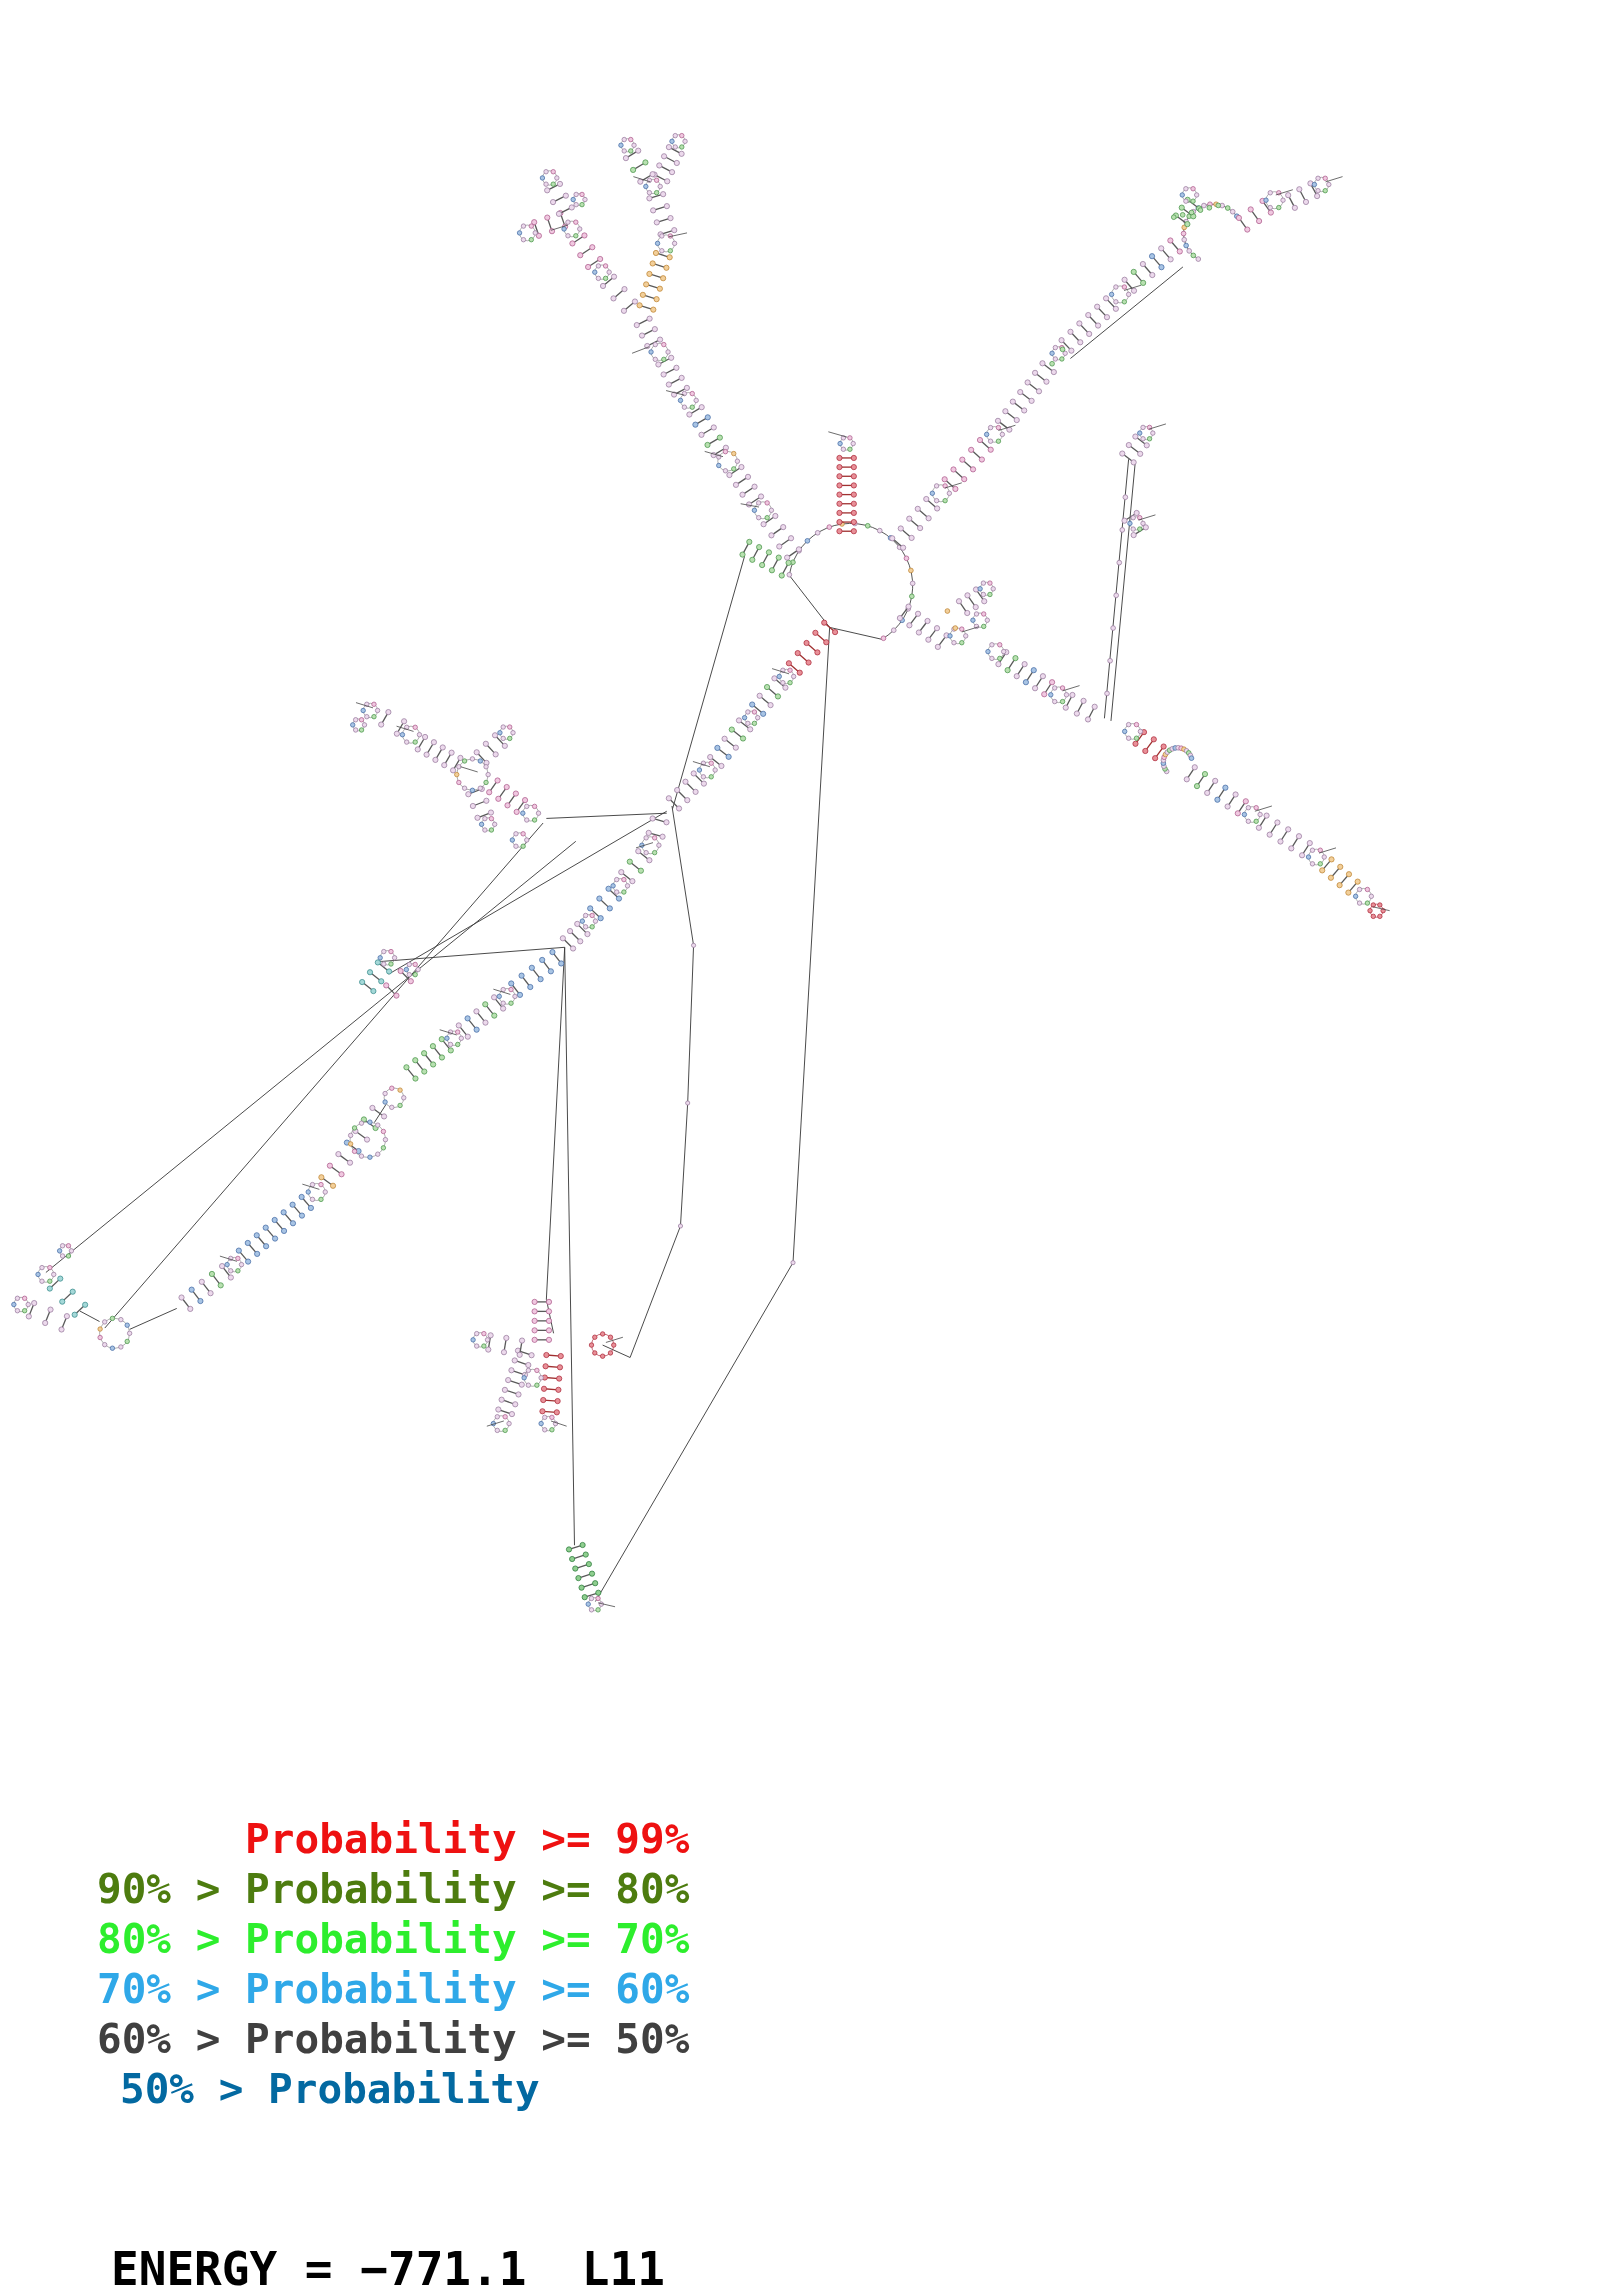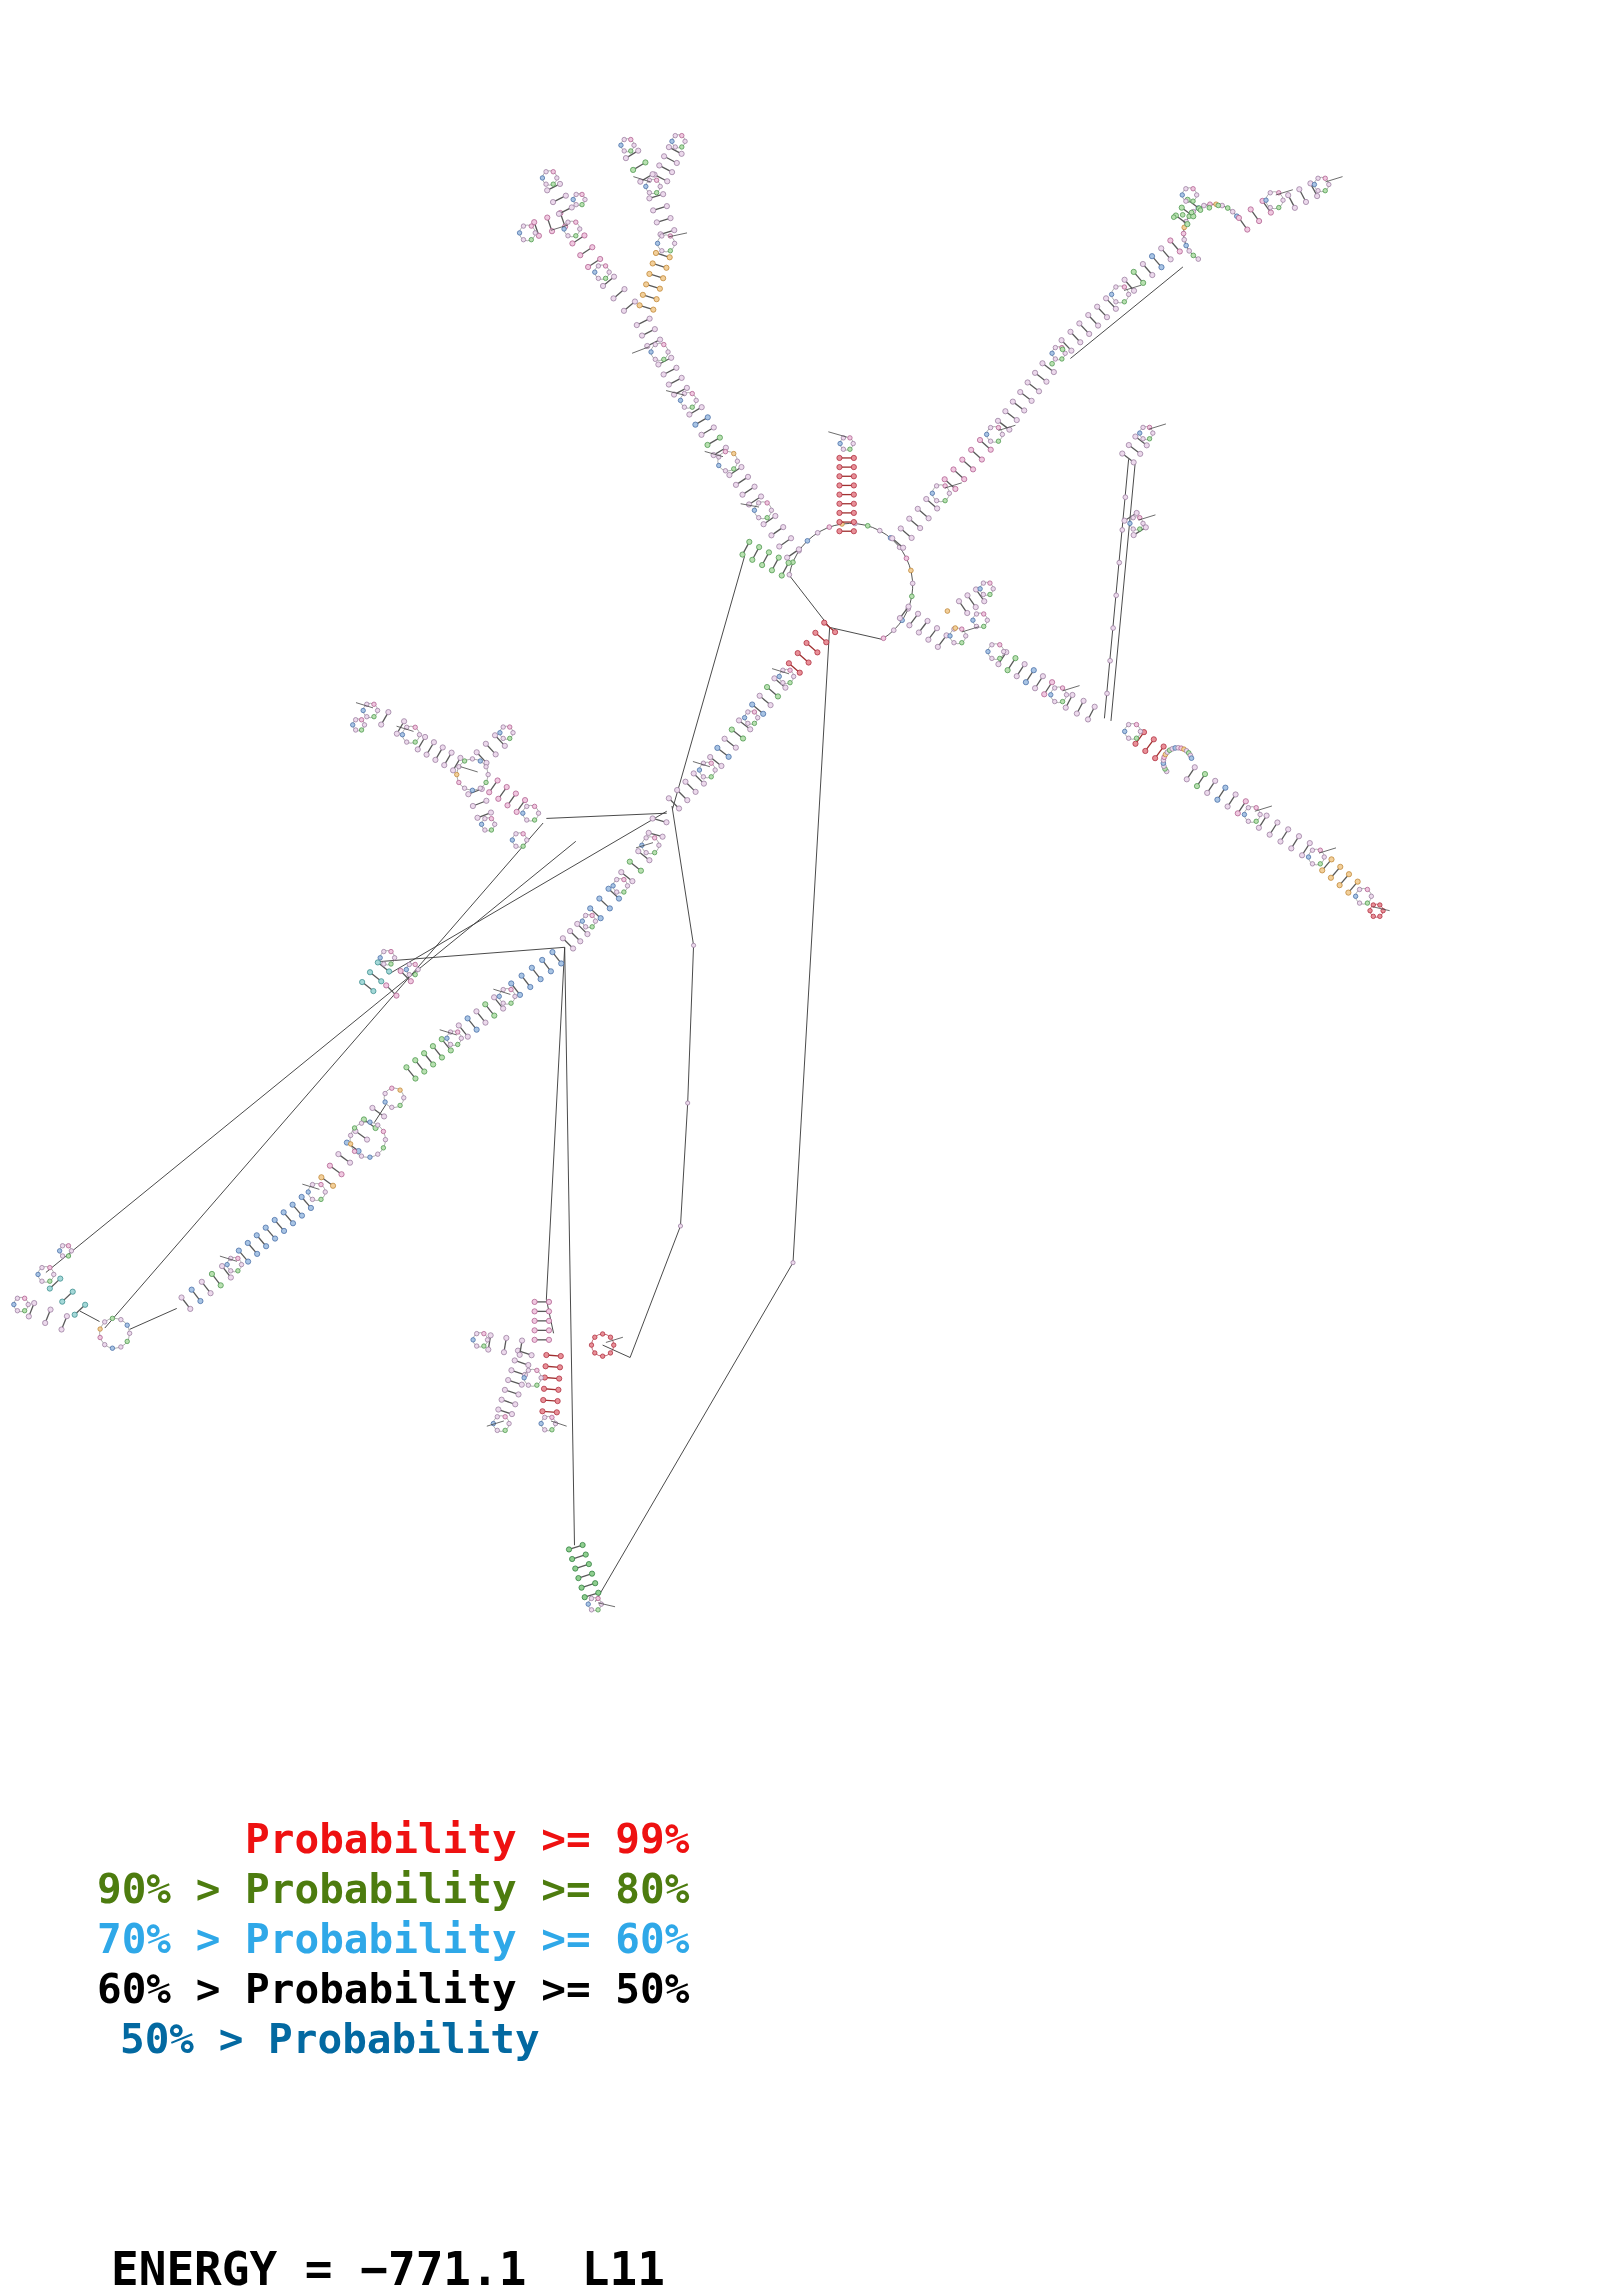--- a/index.html
+++ b/index.html
@@ -1405,20 +1405,21 @@
       <line x1="362" y1="1928" x2="336" y2="1920" stroke="#444" stroke-width="1.2"></line>
       <line x1="770" y1="2172" x2="744" y2="2180" stroke="#444" stroke-width="1.2"></line>
       <line x1="842" y1="2172" x2="866" y2="2180" stroke="#444" stroke-width="1.2"></line>
       <line x1="926" y1="2052" x2="952" y2="2044" stroke="#444" stroke-width="1.2"></line>
       <line x1="914" y1="2450" x2="940" y2="2456" stroke="#444" stroke-width="1.2"></line>
     </svg>
 
   <div class="legend">
     <div class="legend-line" style="color: rgb(238, 17, 17);">      Probability &gt;= 99%</div>
     <div class="legend-line" style="color: #4d7c0f;">90% &gt; Probability &gt;= 80%</div>
+    <div class="legend-line" style="color: rgb(45, 238, 45);">80% &gt; Probability &gt;= 70%</div>
     <div class="legend-line" style="color: rgb(47, 168, 232);">70% &gt; Probability &gt;= 60%</div>
-    <div class="legend-line" style="color: #000000;">60% &gt; Probability &gt;= 50%</div>
+    <div class="legend-line" style="color: #404040;">60% &gt; Probability &gt;= 50%</div>
     <div class="legend-line" style="color: #0369a1; margin-left: 23px;">50% &gt; Probability</div>
   </div>
 
   <div class="energy-line">ENERGY = −771.1  L11</div>
 </div>
 
 
 </body></html>

